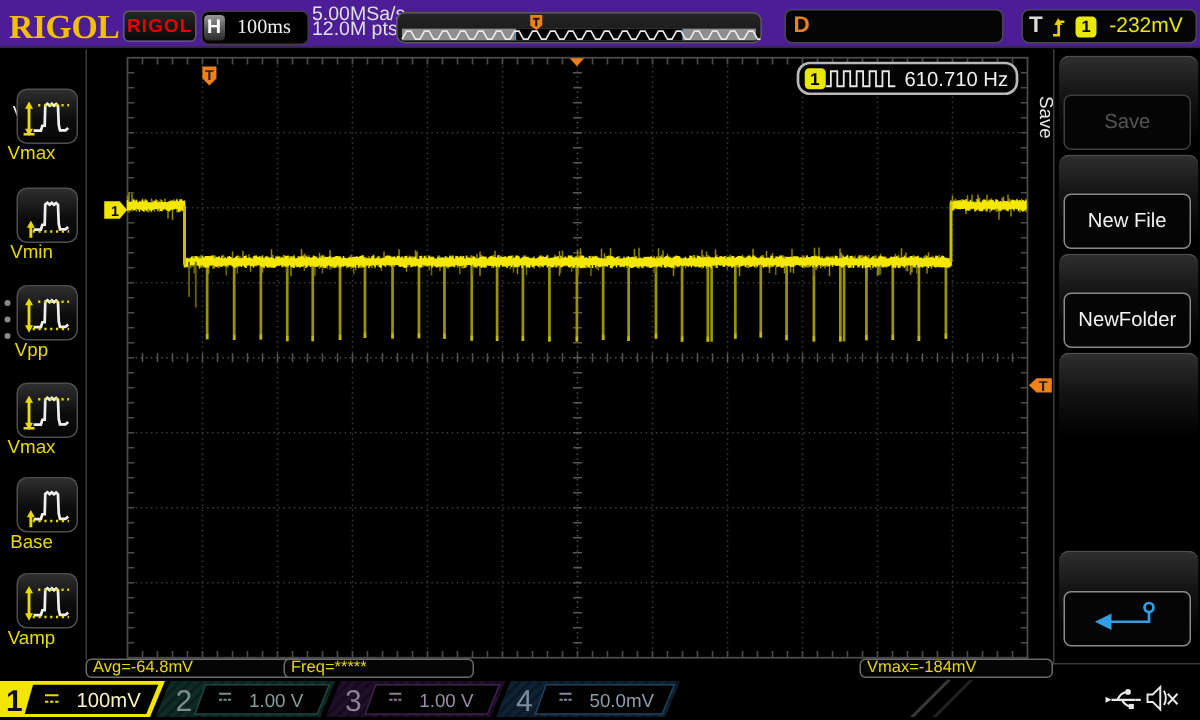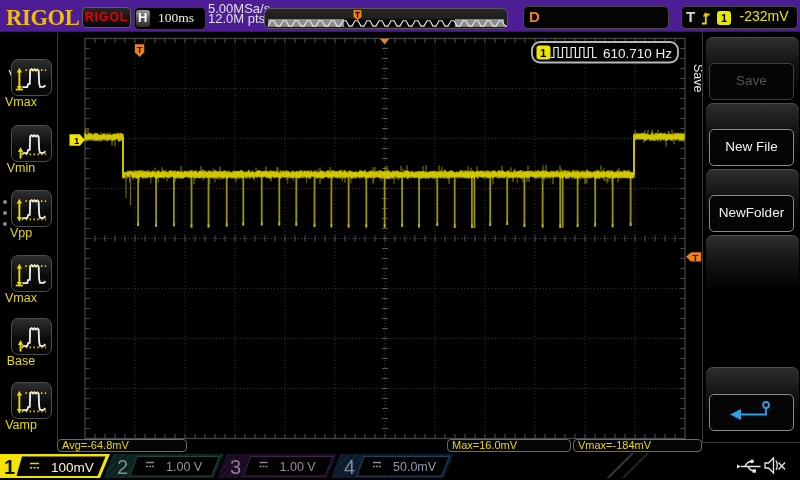--- a/index.html
+++ b/index.html
@@ -184,22 +184,22 @@
 <div class="slot" style="top:202px"></div>
 <div class="slot" style="top:334px"></div>
 <div class="rbtn" style="top:361px"><svg width="83" height="35" viewBox="0 0 83 35">
 <circle cx="56" cy="10" r="3" fill="none" stroke="#2fa0e8" stroke-width="1.8"></circle>
 <path d="M56,13 V19.5 H28" stroke="#2fa0e8" stroke-width="1.8" fill="none"></path>
 <path d="M20,19.5 l11,-5.5 v11 z" fill="#2fa0e8"></path>
 </svg></div>
 </div>
 
 <div id="mbar">
-<div class="mbox" style="left:57px;width:130px">Avg=-64.8mV</div>
-<div class="mbox" style="left:447px;width:124px">Max=16.0mV</div>
+<div class="mbox" style="left:57px;width:145px">Avg=-64.8mV</div>
+<div class="mbox" style="left:189px;width:127px">Freq=*****</div>
 <div class="mbox" style="left:573px;width:129px">Vmax=-184mV</div>
 </div>
 
 <div id="chbar">
  <svg width="800" height="25" viewBox="0 0 800 25" style="display:block">
 
   <polygon points="0,1 110,1 100,25 0,25" fill="#f2e500"></polygon>
   <polygon points="22,3.5 105.5,3.5 97.5,23 16.5,23" fill="#020202"></polygon>
   <text x="4" y="21" font-size="20" font-weight="bold" fill="#111">1</text>
   <path d="M30,10.5 h9 M30,14.8 h2.2 M33.4,14.8 h2.2 M36.8,14.8 h2.2" stroke="#e8d900" stroke-width="1.4" fill="none"></path>

